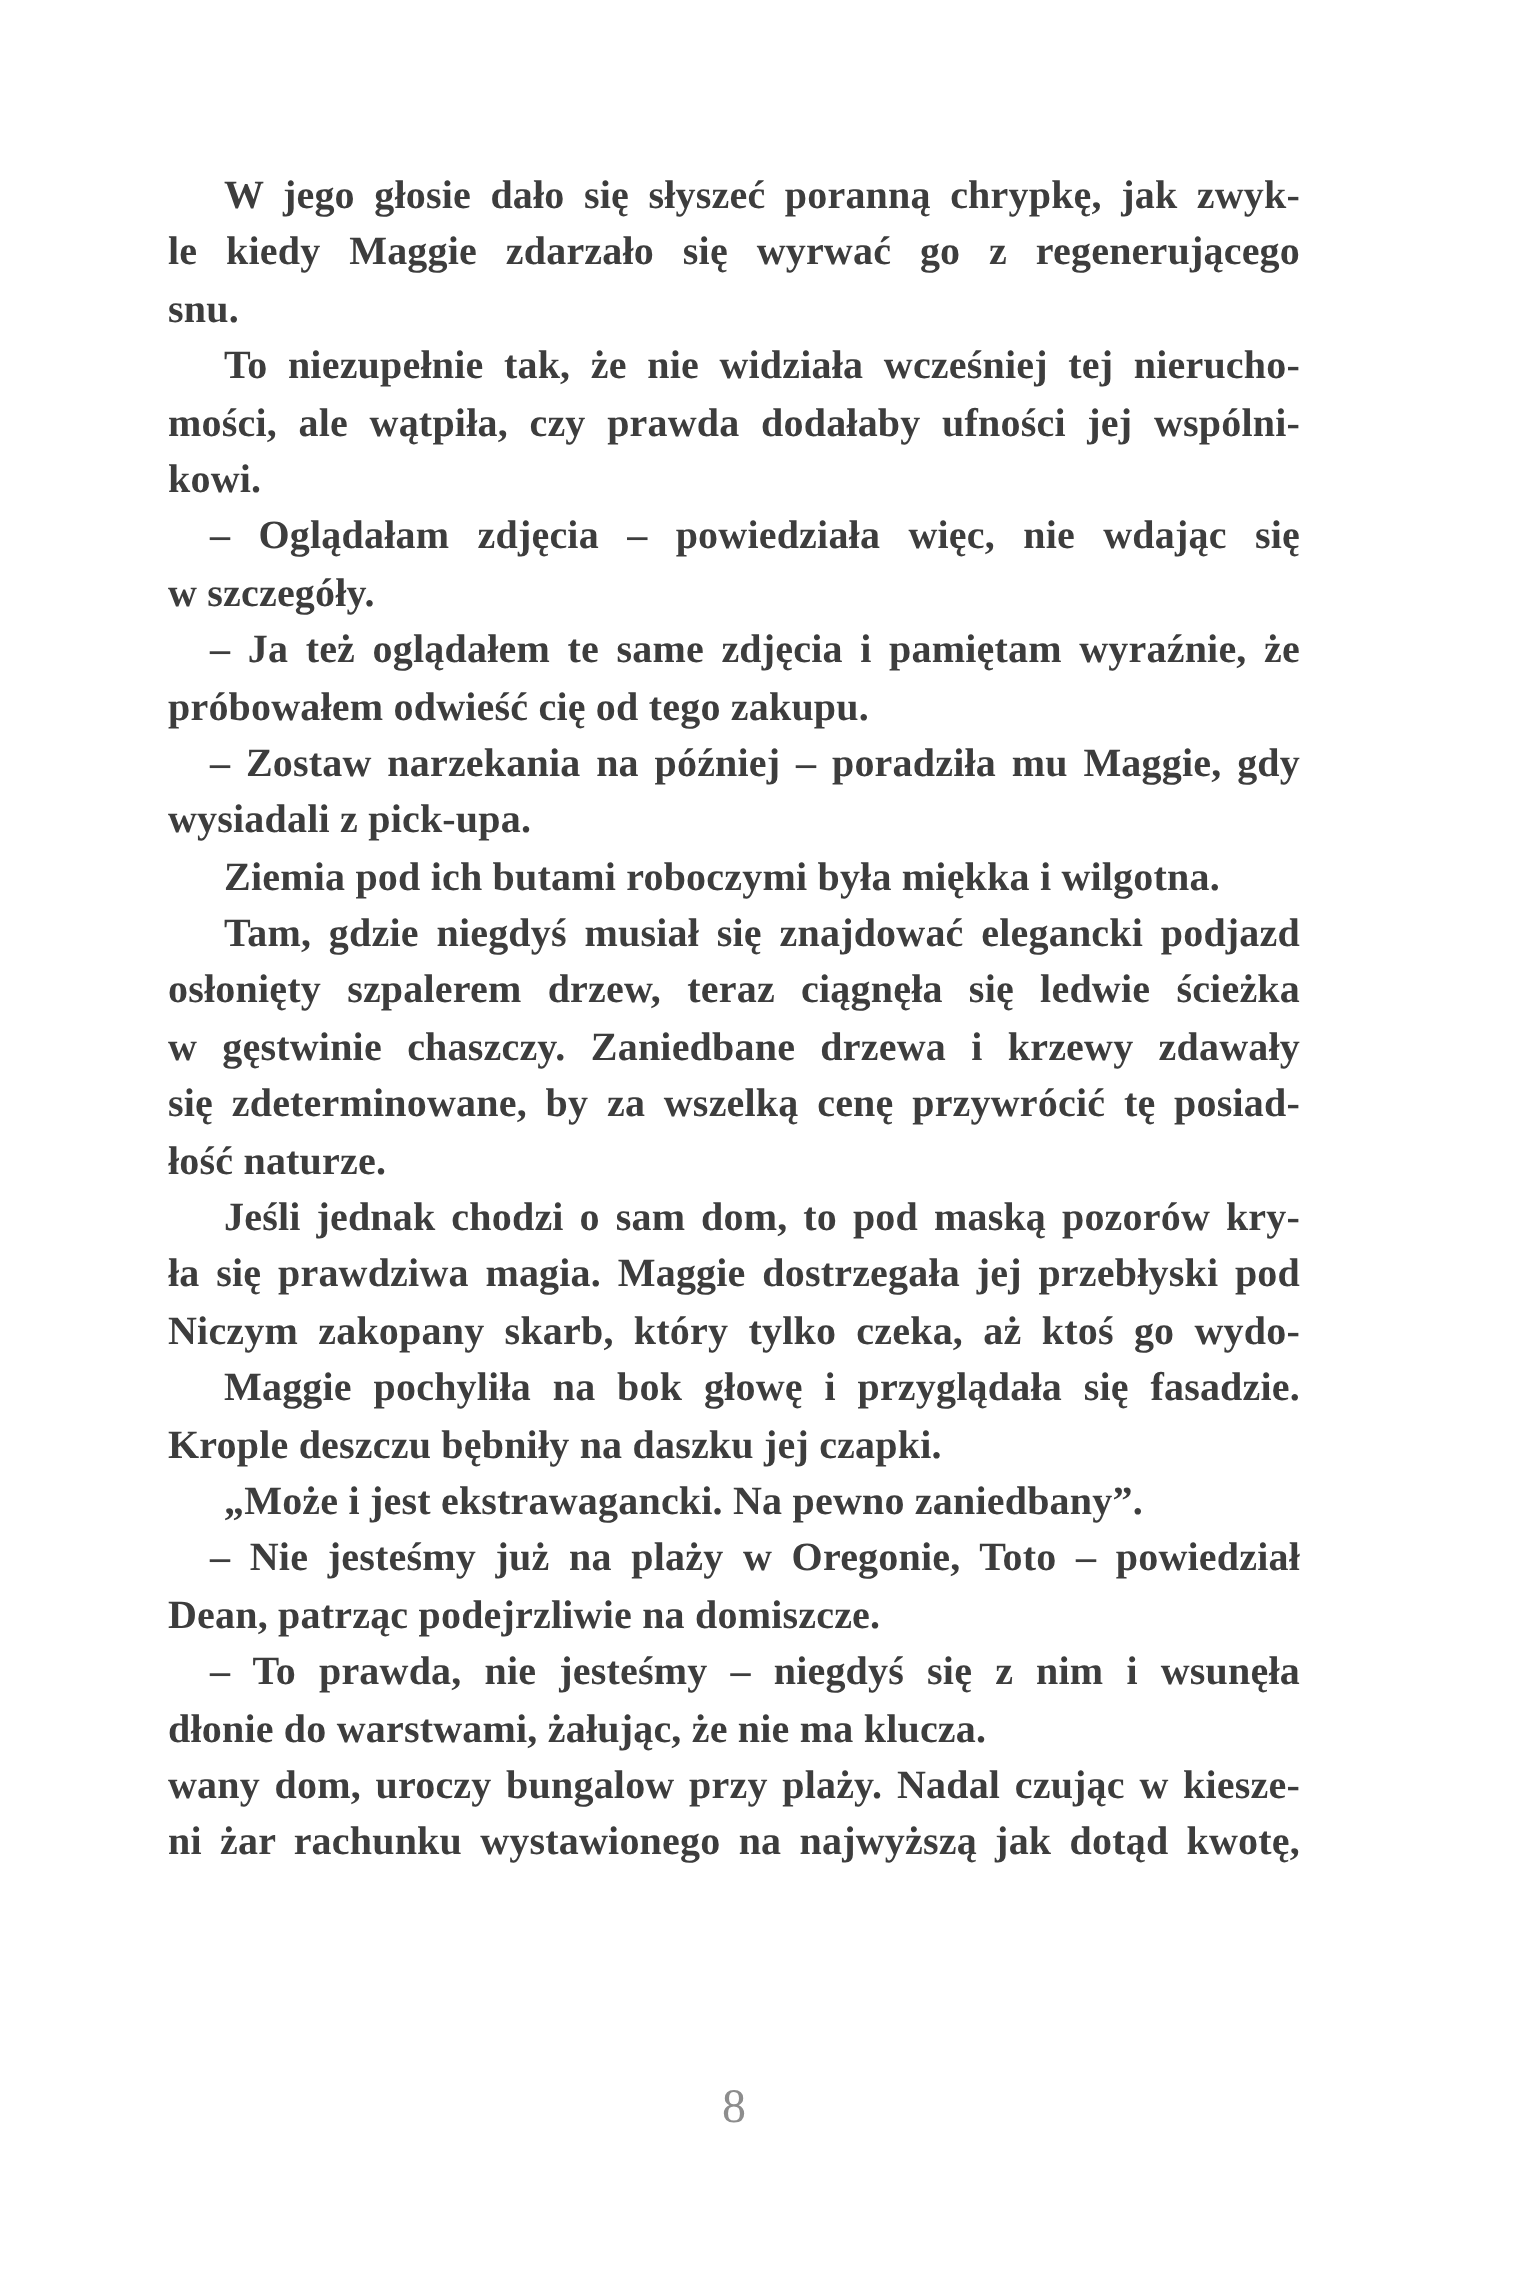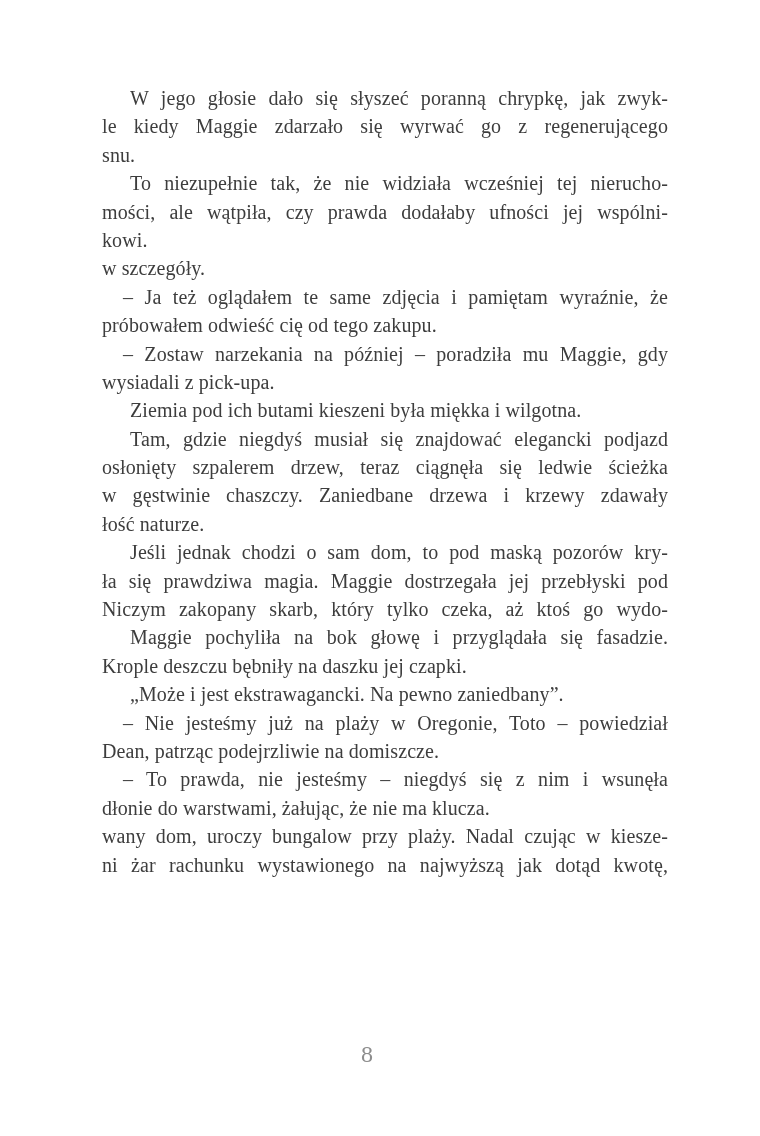--- a/index.html
+++ b/index.html
@@ -10,25 +10,26 @@
   .page {
     position: relative;
     width: 760px;
     height: 1136px;
     background: #ffffff;
     overflow: hidden;
     font-family: "Liberation Serif", "DejaVu Serif", serif;
   }
   .text-block {
     position: absolute;
-    left: 102px;
+    left: 84px;
     top: 84px;
     width: 566px;
     font-size: 20px;
     letter-spacing: 0.1px;
+    font-weight: bold;
   }
   .line {
     height: 28.4px;
     line-height: 28.4px;
     text-align: justify;
     text-justify: inter-word;
     white-space: normal;
     overflow: visible;
   }
   
@@ -52,29 +53,31 @@
 <body>
 
 <div class="page" style="background: rgb(255, 255, 255);">
   <div class="text-block" style="color: rgb(61, 61, 61);">
       <div class="line jl first-n">W jego głosie dało się słyszeć poranną chrypkę, jak zwyk-</div>
       <div class="line jl">le kiedy Maggie zdarzało się wyrwać go z regenerującego</div>
       <div class="line">snu.</div>
       <div class="line jl first-n">To niezupełnie tak, że nie widziała wcześniej tej nierucho-</div>
       <div class="line jl">mości, ale wątpiła, czy prawda dodałaby ufności jej wspólni-</div>
       <div class="line">kowi.</div>
+      <div class="line jl first-d">– Oglądałam zdjęcia – powiedziała więc, nie wdając się</div>
       <div class="line">w szczegóły.</div>
       <div class="line jl first-d">– Ja też oglądałem te same zdjęcia i pamiętam wyraźnie, że</div>
       <div class="line">próbowałem odwieść cię od tego zakupu.</div>
       <div class="line jl first-d">– Zostaw narzekania na później – poradziła mu Maggie, gdy</div>
       <div class="line">wysiadali z pick-upa.</div>
-      <div class="line first-n">Ziemia pod ich butami kieszeni była miękka i wilgotna.</div>
+      <div class="line first-n">Ziemia pod ich butami roboczymi była miękka i wilgotna.</div>
       <div class="line jl first-n">Tam, gdzie niegdyś musiał się znajdować elegancki podjazd</div>
       <div class="line jl">osłonięty szpalerem drzew, teraz ciągnęła się ledwie ścieżka</div>
       <div class="line jl">w gęstwinie chaszczy. Zaniedbane drzewa i krzewy zdawały</div>
+      <div class="line jl">się zdeterminowane, by za wszelką cenę przywrócić tę posiad-</div>
       <div class="line">łość naturze.</div>
       <div class="line jl first-n">Jeśli jednak chodzi o sam dom, to pod maską pozorów kry-</div>
       <div class="line jl">ła się prawdziwa magia. Maggie dostrzegała jej przebłyski pod</div>
       <div class="line jl">Niczym zakopany skarb, który tylko czeka, aż ktoś go wydo-</div>
       <div class="line jl first-n">Maggie pochyliła na bok głowę i przyglądała się fasadzie.</div>
       <div class="line">Krople deszczu bębniły na daszku jej czapki.</div>
       <div class="line first-n">„Może i jest ekstrawagancki. Na pewno zaniedbany”.</div>
       <div class="line jl first-d">– Nie jesteśmy już na plaży w Oregonie, Toto – powiedział</div>
       <div class="line">Dean, patrząc podejrzliwie na domiszcze.</div>
       <div class="line jl first-d">– To prawda, nie jesteśmy – niegdyś się z nim i wsunęła</div>

